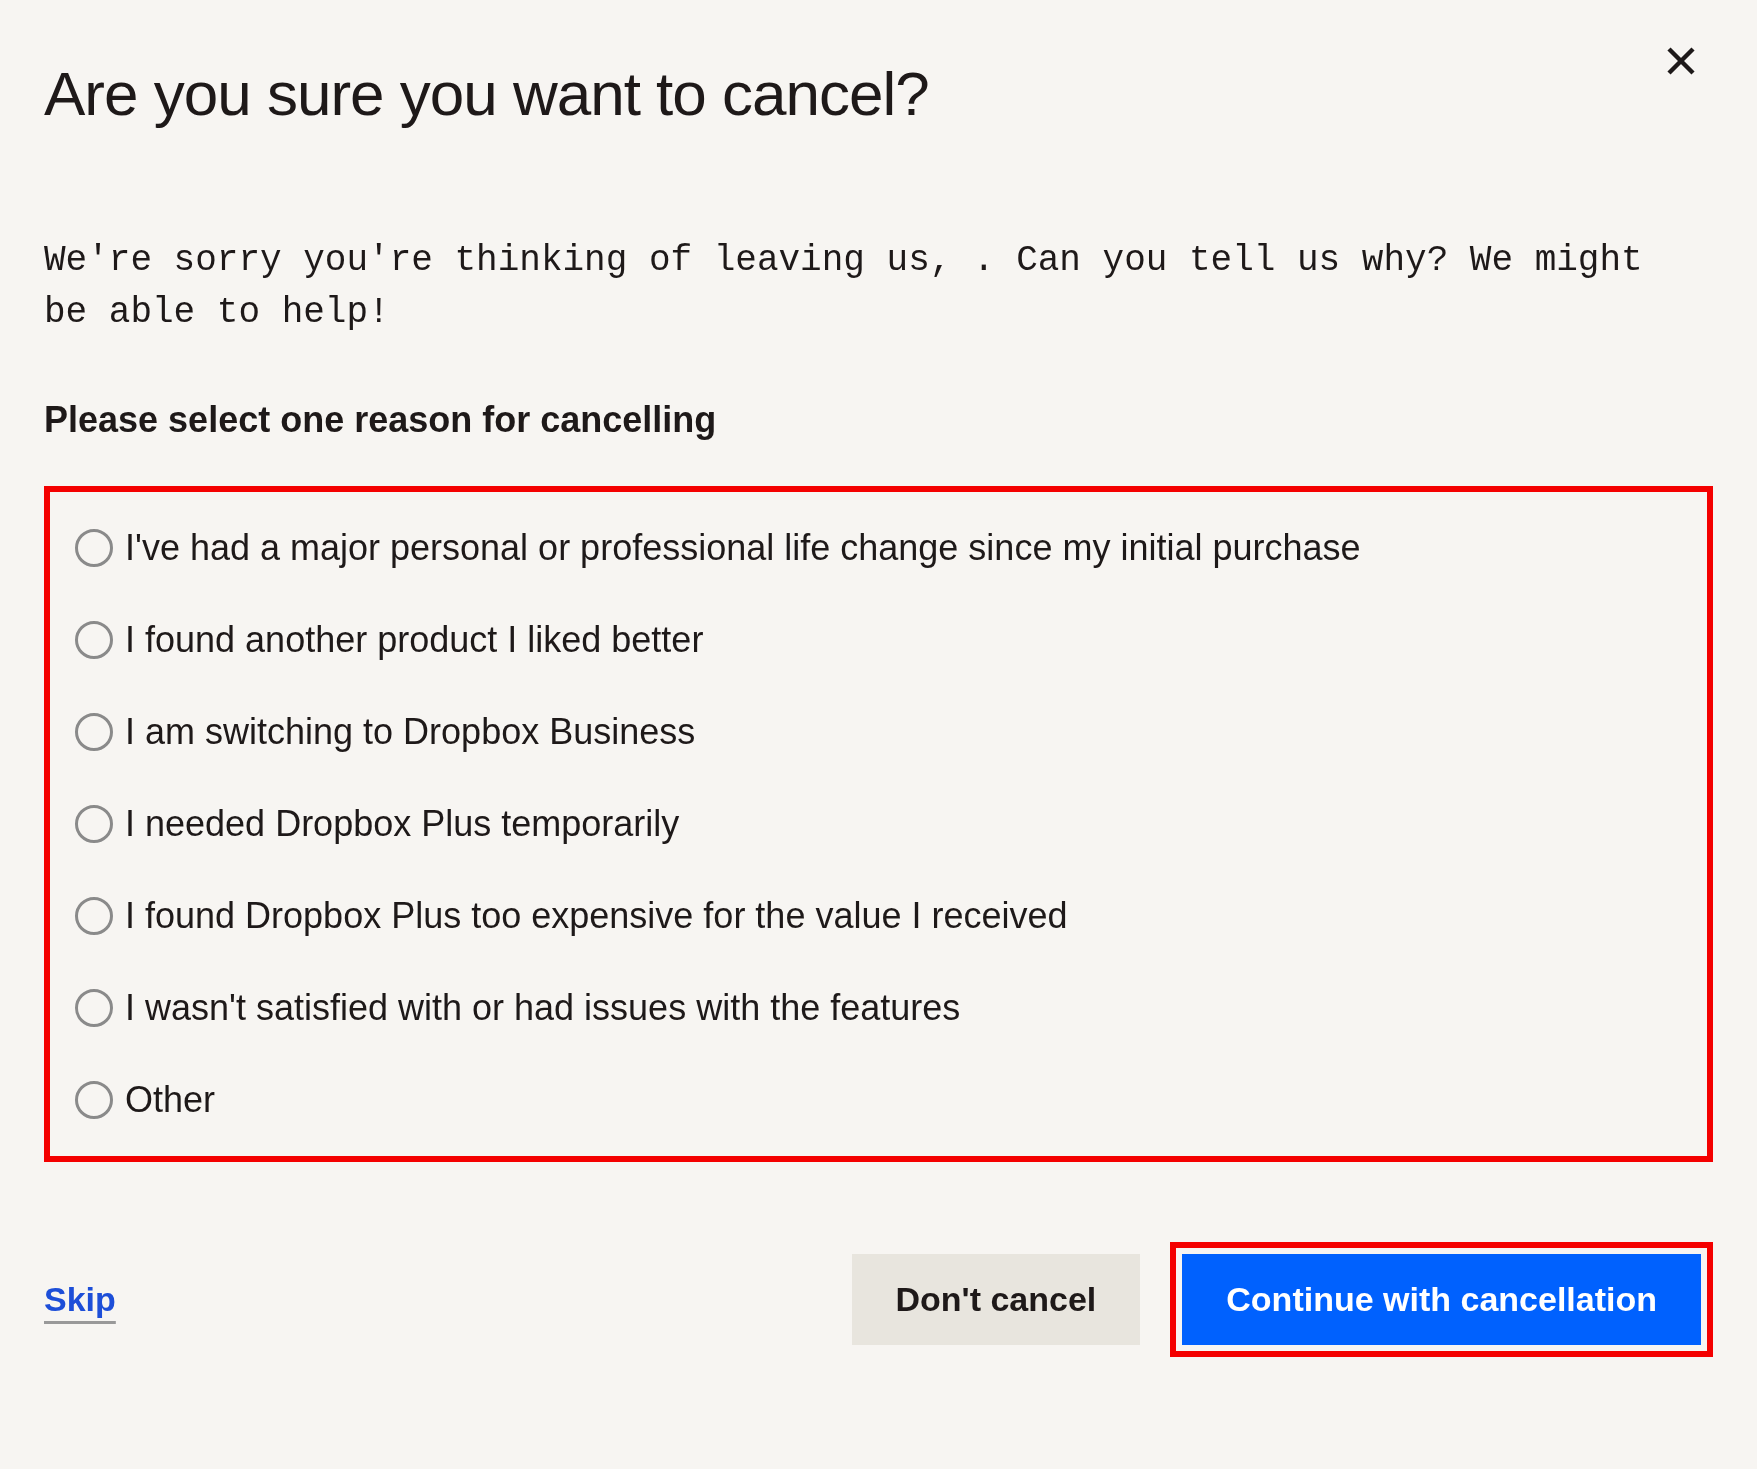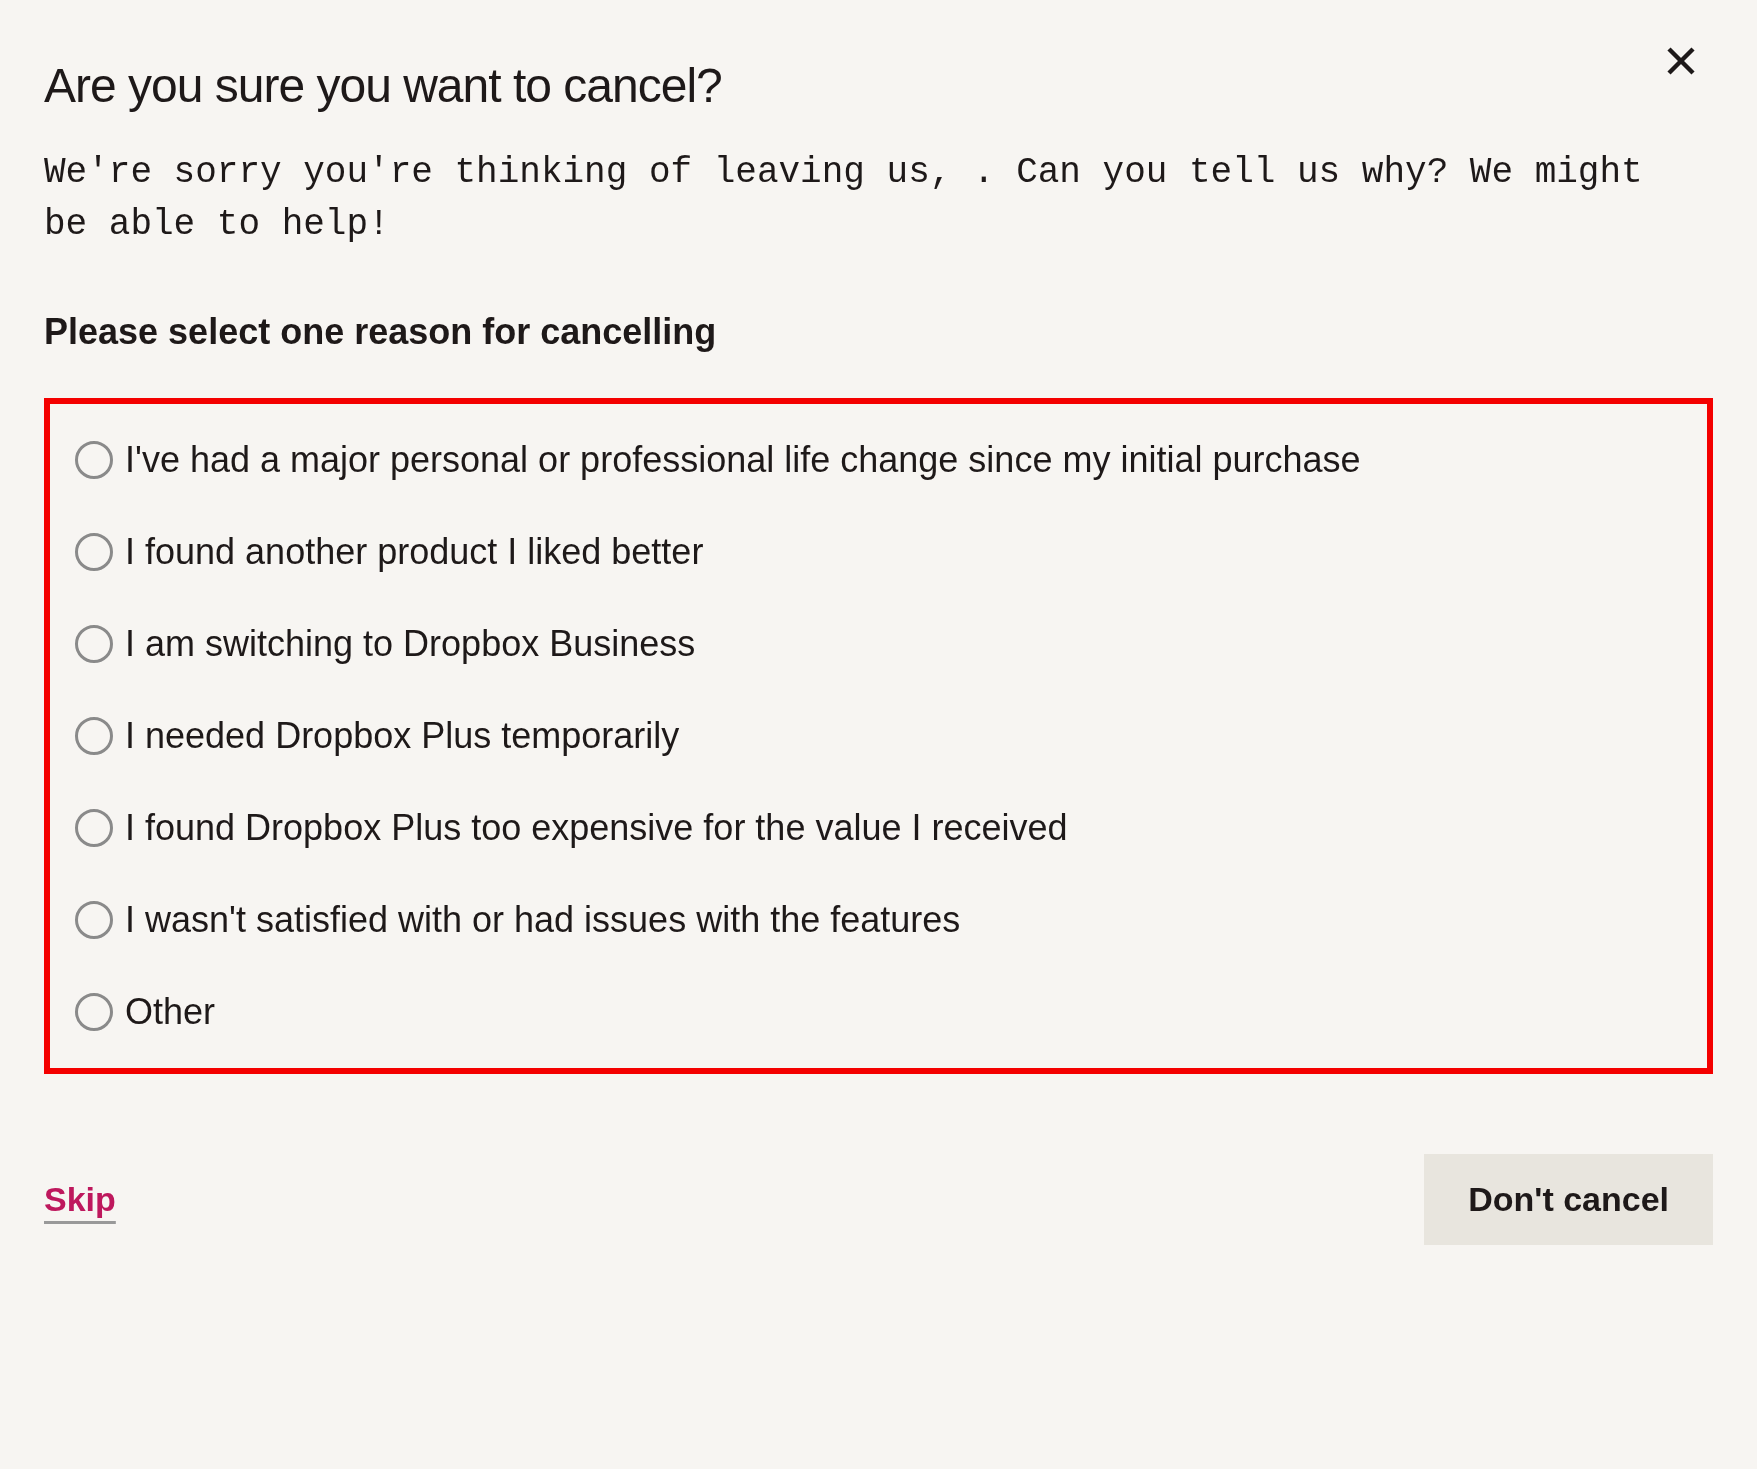--- a/index.html
+++ b/index.html
@@ -25,24 +25,24 @@
       cursor: pointer;
       padding: 8px;
     }
     .close-btn svg {
       width: 36px;
       height: 36px;
       stroke: #1e1919;
       stroke-width: 3;
     }
     .title {
-      font-size: 48px;
+      font-size: 62px;
       font-weight: 500;
       letter-spacing: -1px;
-      margin-bottom: 34px;
+      margin-bottom: 106px;
       margin-top: 18px;
     }
     .subtitle {
       font-size: 36px;
       font-weight: 400;
       line-height: 1.45;
       margin-bottom: 60px;
       max-width: 1600px;
       font-family: Liberation Mono, monospace;
     }
@@ -88,21 +88,21 @@
     .skip-link {
       font-size: 34px;
       font-weight: 700;
       text-decoration: underline;
       text-underline-offset: 10px;
       text-decoration-thickness: 3px;
       text-decoration-color: #999;
       background: none;
       border: none;
       cursor: pointer;
-      color: #be185d;
+      color: #1d4ed8;
       padding: 0;
     }
     .footer-right {
       display: flex;
       align-items: center;
       gap: 30px;
     }
     .dont-cancel-btn {
       font-size: 34px;
       font-weight: 600;
@@ -170,14 +170,17 @@
   <label class="radio-row">
     <span class="radio-circle"></span>
     <span class="radio-label">Other</span>
   </label>
 </div>
 
 <div class="footer">
   <button class="skip-link">Skip</button>
   <div class="footer-right">
     <button class="dont-cancel-btn">Don't cancel</button>
+    <div class="continue-wrap">
+      <button class="continue-btn">Continue with cancellation</button>
+    </div>
   </div>
 </div>
 
 </body></html>

